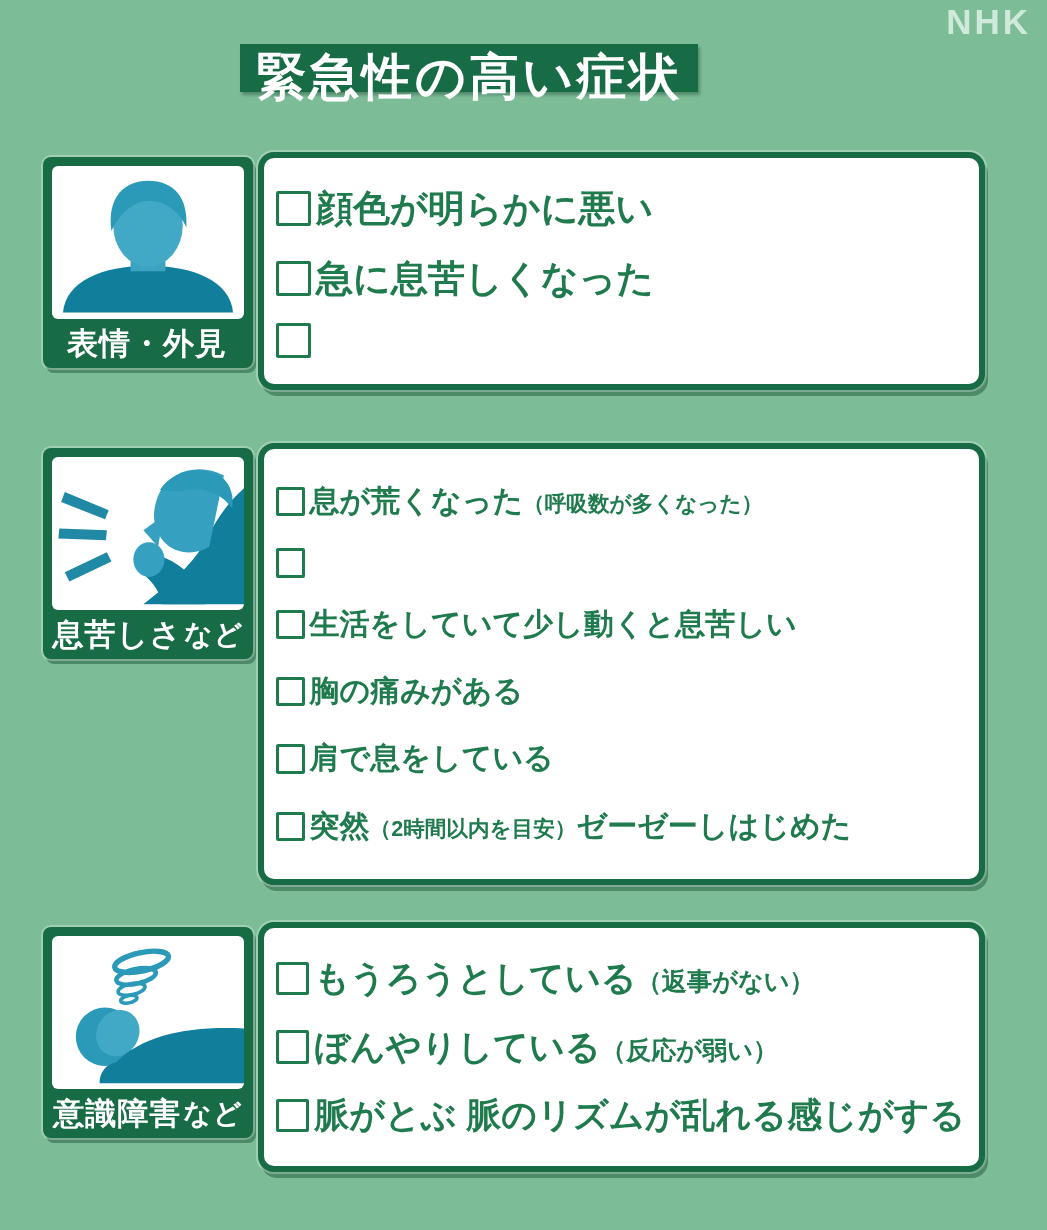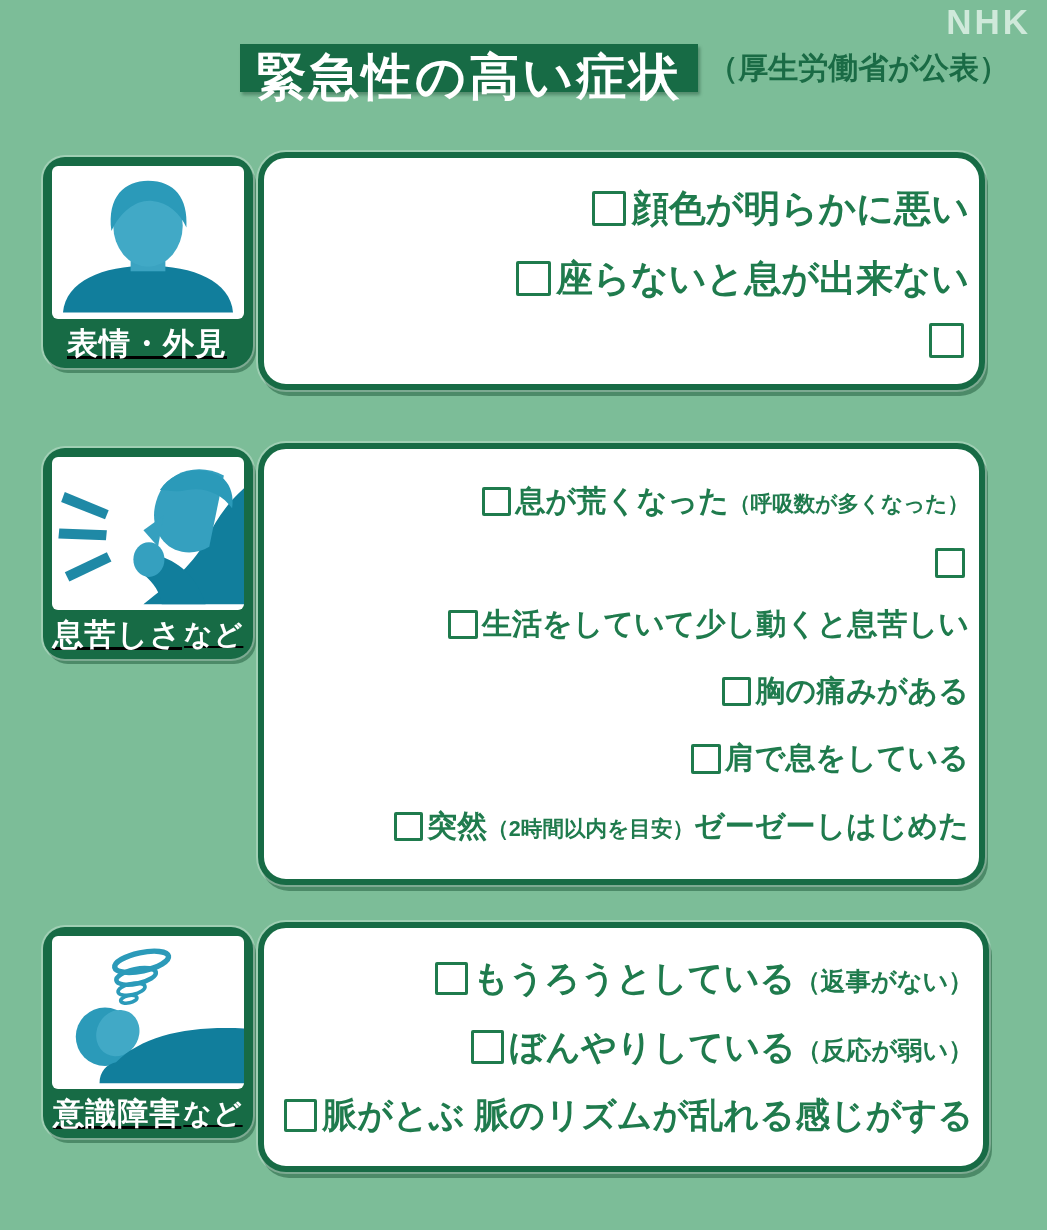--- a/index.html
+++ b/index.html
@@ -39,44 +39,42 @@
   .section{
     position:absolute;left:43px;width:942px;
     display:flex;align-items:flex-start;
   }
   #section-0{top:152px;height:238px;}
   #section-1{top:443px;height:442px;}
   #section-2{top:922px;height:250px;}
 
   .icon-box{
     width:210px;flex:none;box-sizing:border-box;
-    background:#176b45;border-radius:22px;
+    background:#176b45;border-radius:8px;
     padding:9px 9px 0 9px;margin-top:5px;margin-right:5px;
     box-shadow:0 0 0 2px rgba(255,255,255,0.28), 3px 5px 0 rgba(18,75,47,0.45);
-    text-decoration:underline;
   }
   .icon-white{
     background:#ffffff;height:153px;border-radius:6px;overflow:hidden;
   }
   .icon-white svg{display:block;width:100%;height:100%;}
   .icon-label{
     height:49px;display:flex;align-items:center;justify-content:center;
     color:#ffffff;font-weight:bold;font-size:31px;letter-spacing:1px;
     white-space:nowrap;
   }
   .icon-label .suffix{font-size:28px;margin-left:2px;}
 
   .check-panel{
     flex:1;box-sizing:border-box;height:100%;
     background:#ffffff;
-    border:6px solid #176b45;border-radius:28px;
+    border:6px solid #176b45;border-radius:16px;
     box-shadow:0 0 0 2px rgba(255,255,255,0.28), 3px 6px 0 rgba(18,75,47,0.45);
     display:flex;flex-direction:column;justify-content:space-evenly;
-    padding:6px 10px 6px 20px;
-    align-items:flex-end;
+    padding:6px 10px 6px 12px;
   }
   .row{display:flex;align-items:center;color:#1f7b4d;font-weight:bold;white-space:nowrap;}
   .cb{
     flex:none;display:inline-block;
     width:0.78em;height:0.78em;
     border:0.10em solid #1f7b4d;border-radius:2px;
     margin-right:0.14em;background:#ffffff;
   }
   .txt{display:inline-block;}
   .txt .small{font-size:0.72em;}
@@ -86,21 +84,20 @@
 </style>
 </head>
 <body>
 
 <div class="canvas">
 
   <div class="brand">NHK</div>
 
   <div class="title-row">
     <div class="title-box">緊急性の高い症状</div>
-    <div class="subtitle">（厚生労働省が公表）</div>
   </div>
 
   <div class="section" id="section-0">
     <div class="icon-box">
       <div class="icon-white">
         <svg viewBox="0 0 210 153">
           <path d="M12,153 C15,119 55,102 105,102 C155,102 195,119 198,153 Z" fill="#117e9c"></path>
           <rect x="86" y="72" width="38" height="36" fill="#3ba3c1"></rect>
           <ellipse cx="105" cy="58" rx="38" ry="45" fill="#41a9c6"></ellipse>
           <path d="M65,64 C60,26 80,9 105,9 C134,9 149,28 147,60 C140,44 127,33 110,31 C93,29 75,42 65,64 Z" fill="#2b9ab9"></path>
@@ -111,21 +108,21 @@
         <span class="suffix"></span>
       </div>
     </div>
     <div class="check-panel">
         <div class="row">
           <span class="cb"></span>
           <span class="txt"><span>顔色が明らかに悪い</span></span>
         </div>
         <div class="row">
           <span class="cb"></span>
-          <span class="txt"><span>座らないと息が出来ない</span></span>
+          <span class="txt"><span>急に息苦しくなった</span></span>
         </div>
         <div class="row">
           <span class="cb"></span>
         </div>
       </div>
   </div>
 
   <div class="section" id="section-1">
     <div class="icon-box">
       <div class="icon-white">

